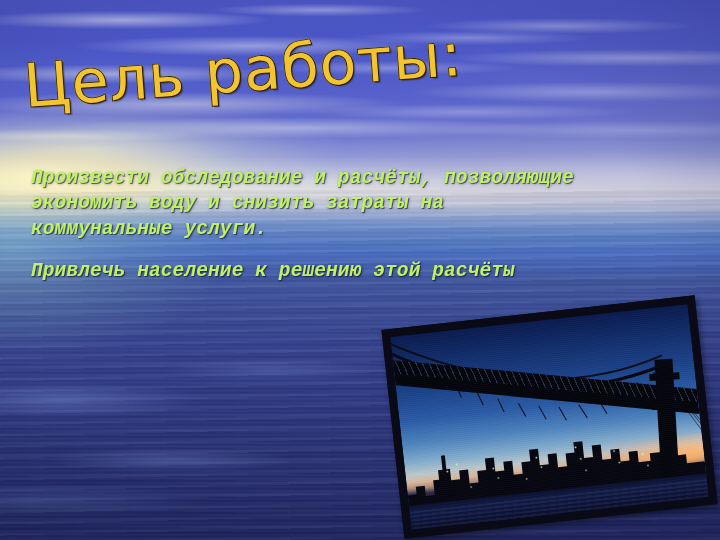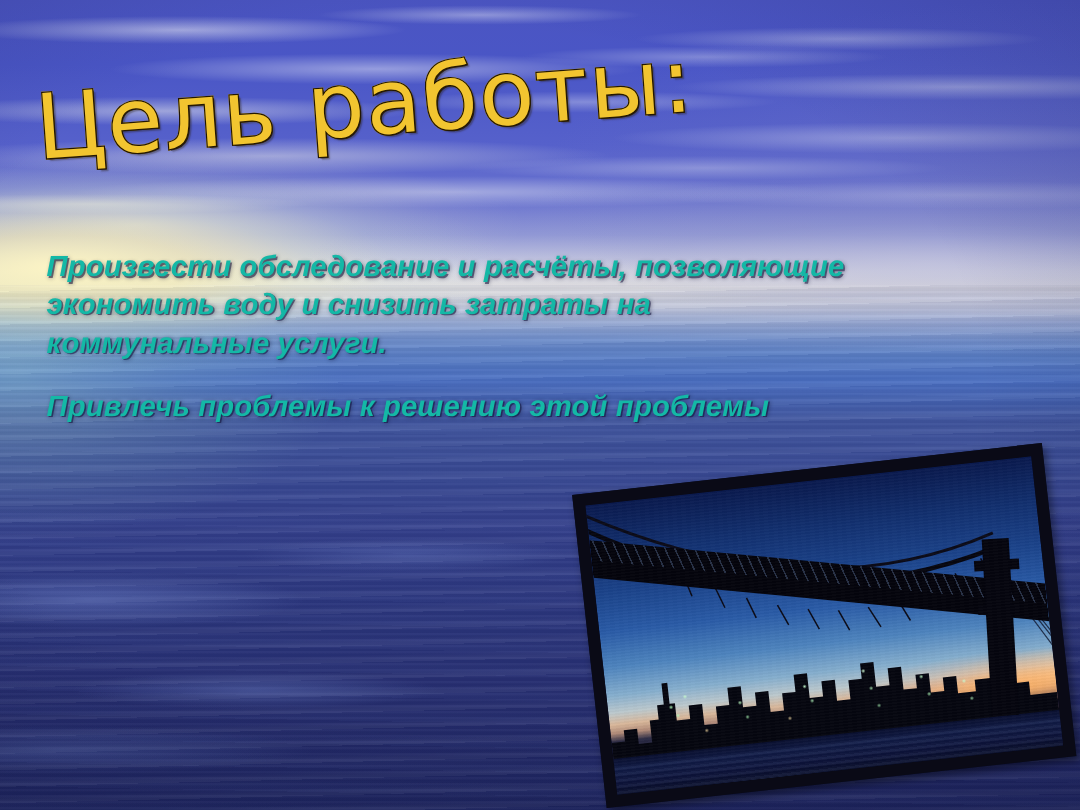--- a/index.html
+++ b/index.html
@@ -161,26 +161,26 @@
 
   
   #body-text {
     position: absolute;
     left: 31px;
     top: 166px;
     width: 545px;
   }
   #body-text p {
     margin: 0;
-    font-family: Liberation Sans, sans-serif;
+    font-family: Liberation Mono, monospace;
     font-size: 19.5px;
     font-style: italic;
     font-weight: bold;
     line-height: 1.30;
-    color: #14b8a6;
+    color: #bef264;
     letter-spacing: 0.1px;
     text-shadow:
       1px 1px 0 rgba(20,20,60,0.55),
       1px 1px 3px rgba(10,10,40,0.45);
   }
   #body-text p.gap { margin-top: 17px; }
 
   
   #photo {
     position: absolute;
@@ -332,21 +332,21 @@
   <div class="bg-layer bg-ripples"></div>
   <div class="bg-layer bg-waterglints"></div>
   <div class="bg-layer bg-vignette"></div>
 
   <div id="title">
     <span class="wa">Цель работы:</span>
   </div>
 
   <div id="body-text">
     <p>Произвести обследование и расчёты, позволяющие экономить воду и снизить затраты на коммунальные услуги.</p>
-    <p class="gap">Привлечь проблемы к решению этой проблемы</p>
+    <p class="gap">Привлечь население к решению этой расчёты</p>
   </div>
 
   <div id="photo">
     <div class="ph ph-sky"></div>
     <div class="ph ph-sunset"></div>
     <div class="ph ph-skyline"></div>
     <div class="ph ph-windows"></div>
     <div class="ph ph-water"></div>
     <div class="ph ph-water-glint"></div>
 

